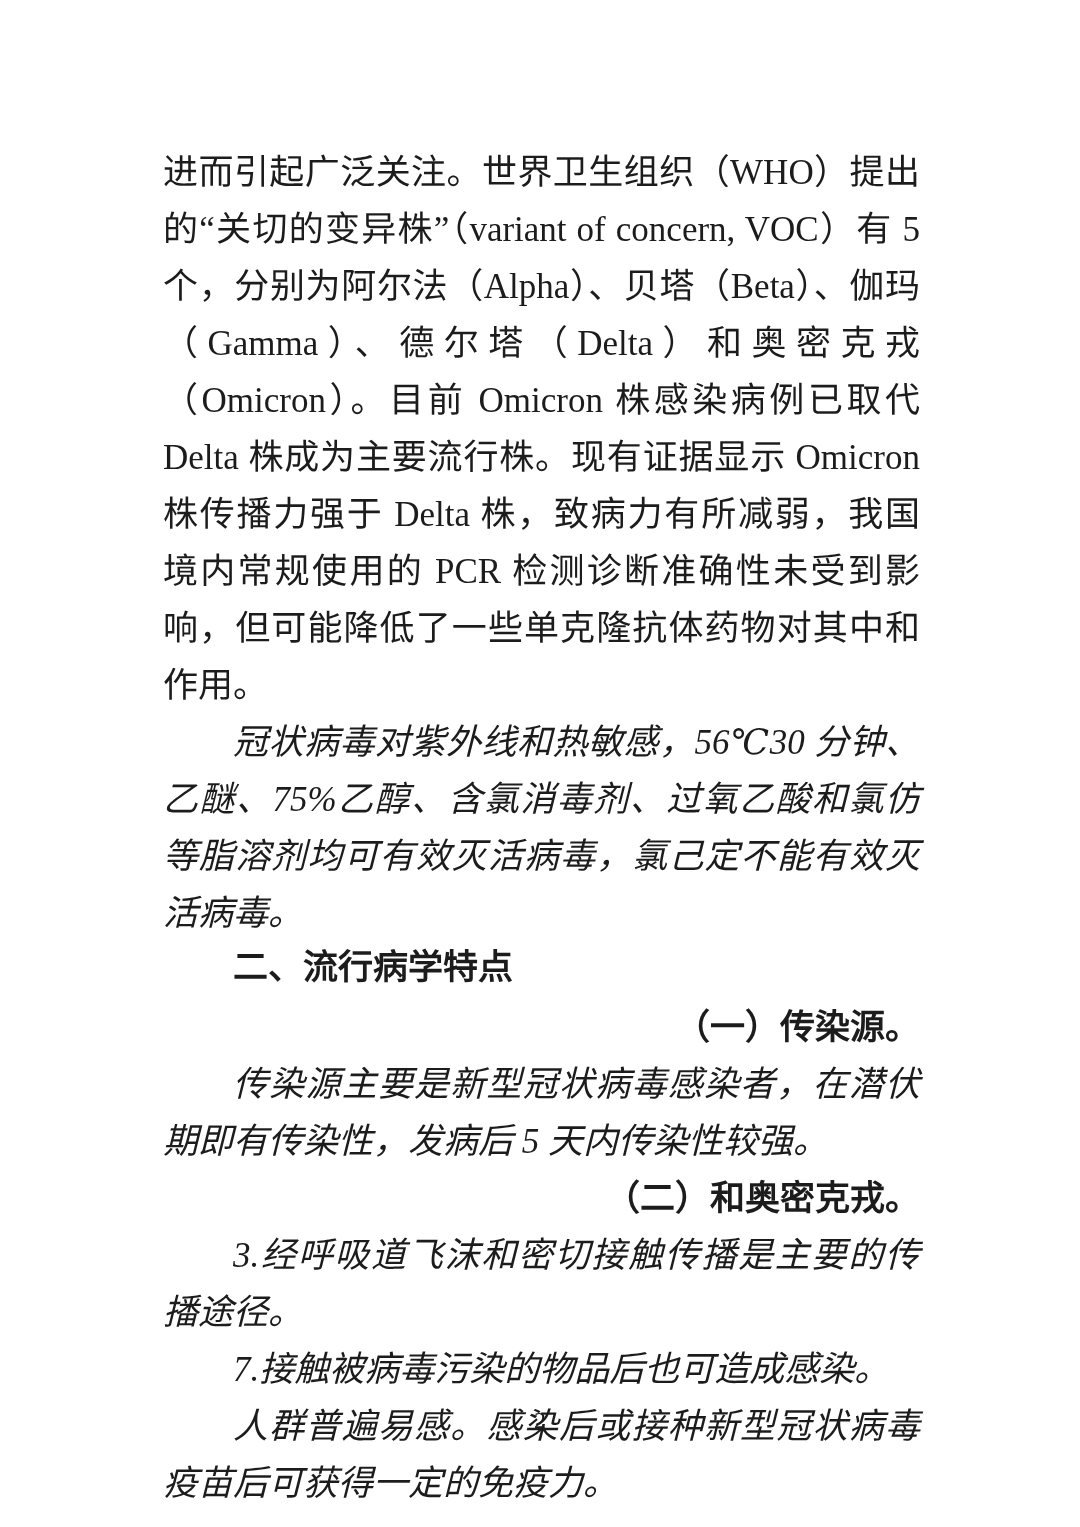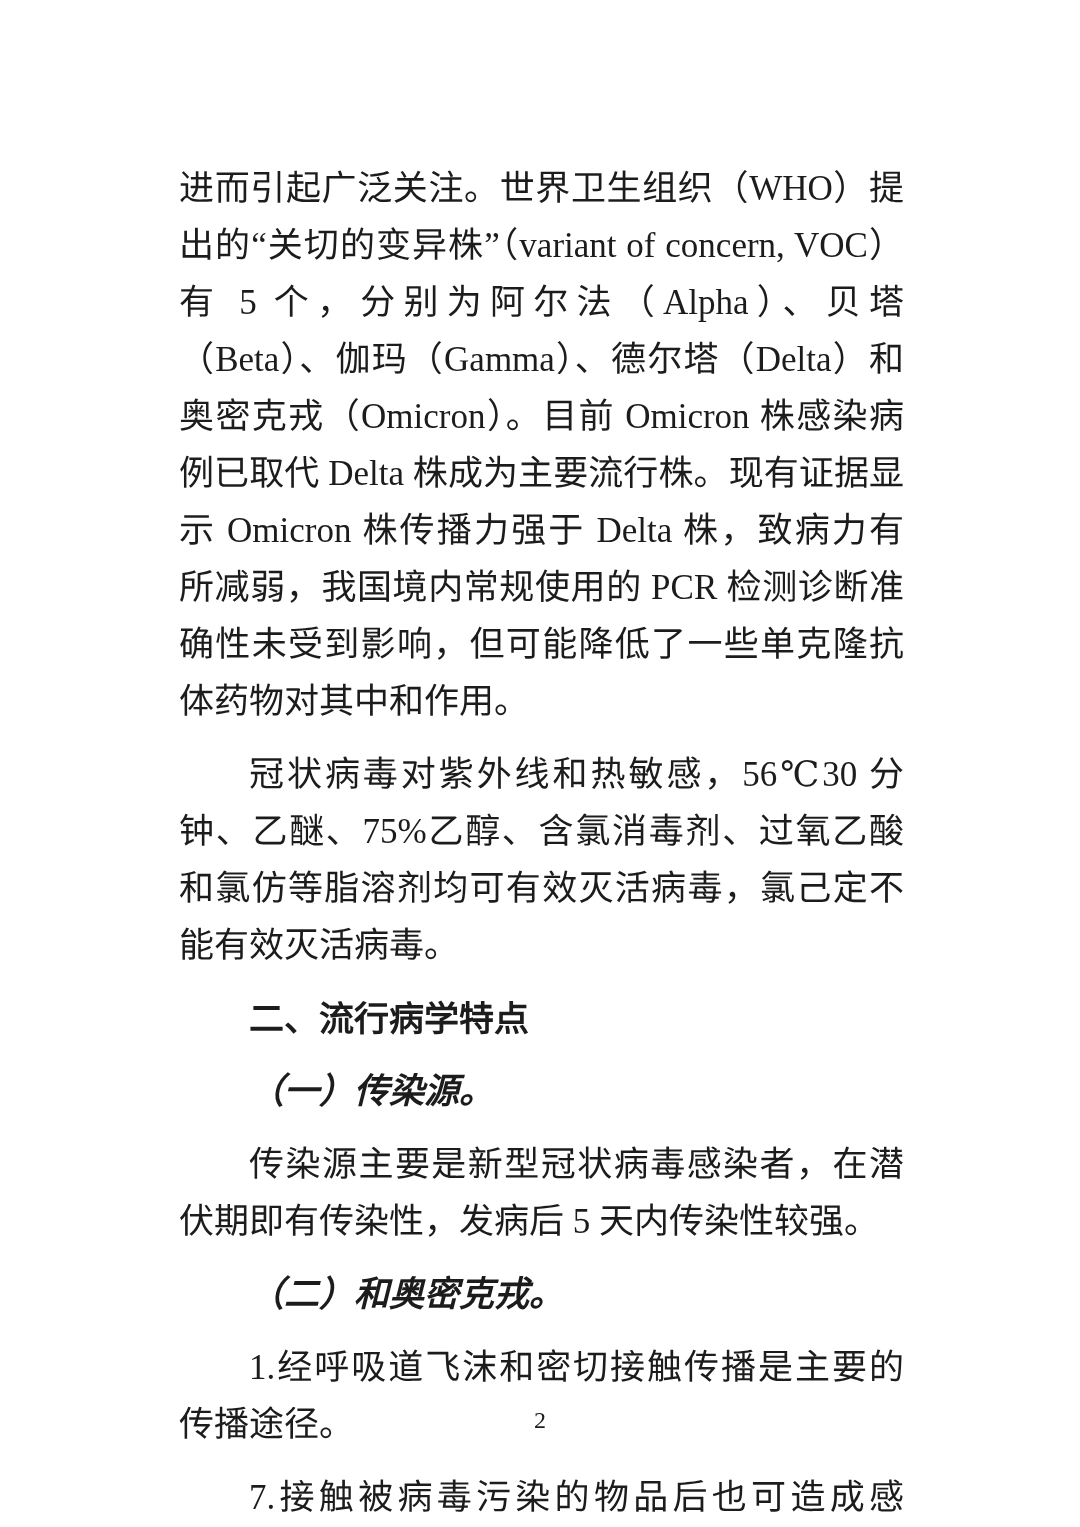--- a/index.html
+++ b/index.html
@@ -20,37 +20,37 @@
     left: 163px;
     top: 144px;
     width: 757px;
     font-family: "Liberation Serif", "DejaVu Serif", serif;
     font-size: 35px;
     line-height: 57px;
     text-align: justify;
     text-justify: inter-ideograph;
   }
   .para {
-    margin: 16px;
+    margin: 0;
     padding: 0;
   }
   .para.indent {
     text-indent: 2em;
+    font-style: italic;
   }
   .para.heading1 {
-    font-family: Liberation Sans, sans-serif;
+    font-family: Liberation Mono, monospace;
     font-weight: bold;
     text-indent: 2em;
     text-align: left;
   }
   .para.heading2 {
     font-weight: bold;
     text-indent: 2em;
-    text-align: left;
-    font-style: italic;
+    text-align: right;
   }
   .page-footer {
     position: absolute;
     left: 0;
     right: 0;
     top: 1405px;
     text-align: center;
     font-family: "Liberation Serif", "DejaVu Serif", serif;
     font-size: 24px;
     line-height: 30px;
@@ -61,20 +61,20 @@
 <body>
 
 <div class="page">
   <div class="doc-body">
       <p class="para body">进而引起广泛关注。世界卫生组织（WHO）提出的“关切的变异株”（variant of concern, VOC）有 5 个，分别为阿尔法（Alpha）、贝塔（Beta）、伽玛（Gamma）、德尔塔（Delta）和奥密克戎（Omicron）。目前 Omicron 株感染病例已取代 Delta 株成为主要流行株。现有证据显示 Omicron 株传播力强于 Delta 株，致病力有所减弱，我国境内常规使用的 PCR 检测诊断准确性未受到影响，但可能降低了一些单克隆抗体药物对其中和作用。</p>
       <p class="para body indent">冠状病毒对紫外线和热敏感，56℃30 分钟、乙醚、75%乙醇、含氯消毒剂、过氧乙酸和氯仿等脂溶剂均可有效灭活病毒，氯己定不能有效灭活病毒。</p>
       <p class="para heading1">二、流行病学特点</p>
       <p class="para heading2">（一）传染源。</p>
       <p class="para body indent">传染源主要是新型冠状病毒感染者，在潜伏期即有传染性，发病后 5 天内传染性较强。</p>
       <p class="para heading2">（二）和奥密克戎。</p>
-      <p class="para body indent">1.经呼吸道飞沫和密切接触传播是主要的传播途径。</p>
+      <p class="para body indent">3.经呼吸道飞沫和密切接触传播是主要的传播途径。</p>
       <p class="para body indent">7.接触被病毒污染的物品后也可造成感染。</p>
       <p class="para body indent">人群普遍易感。感染后或接种新型冠状病毒疫苗后可获得一定的免疫力。</p>
     </div>
   <div class="page-footer">
     <span>2</span>
   </div>
 </div>
 
 </body></html>

